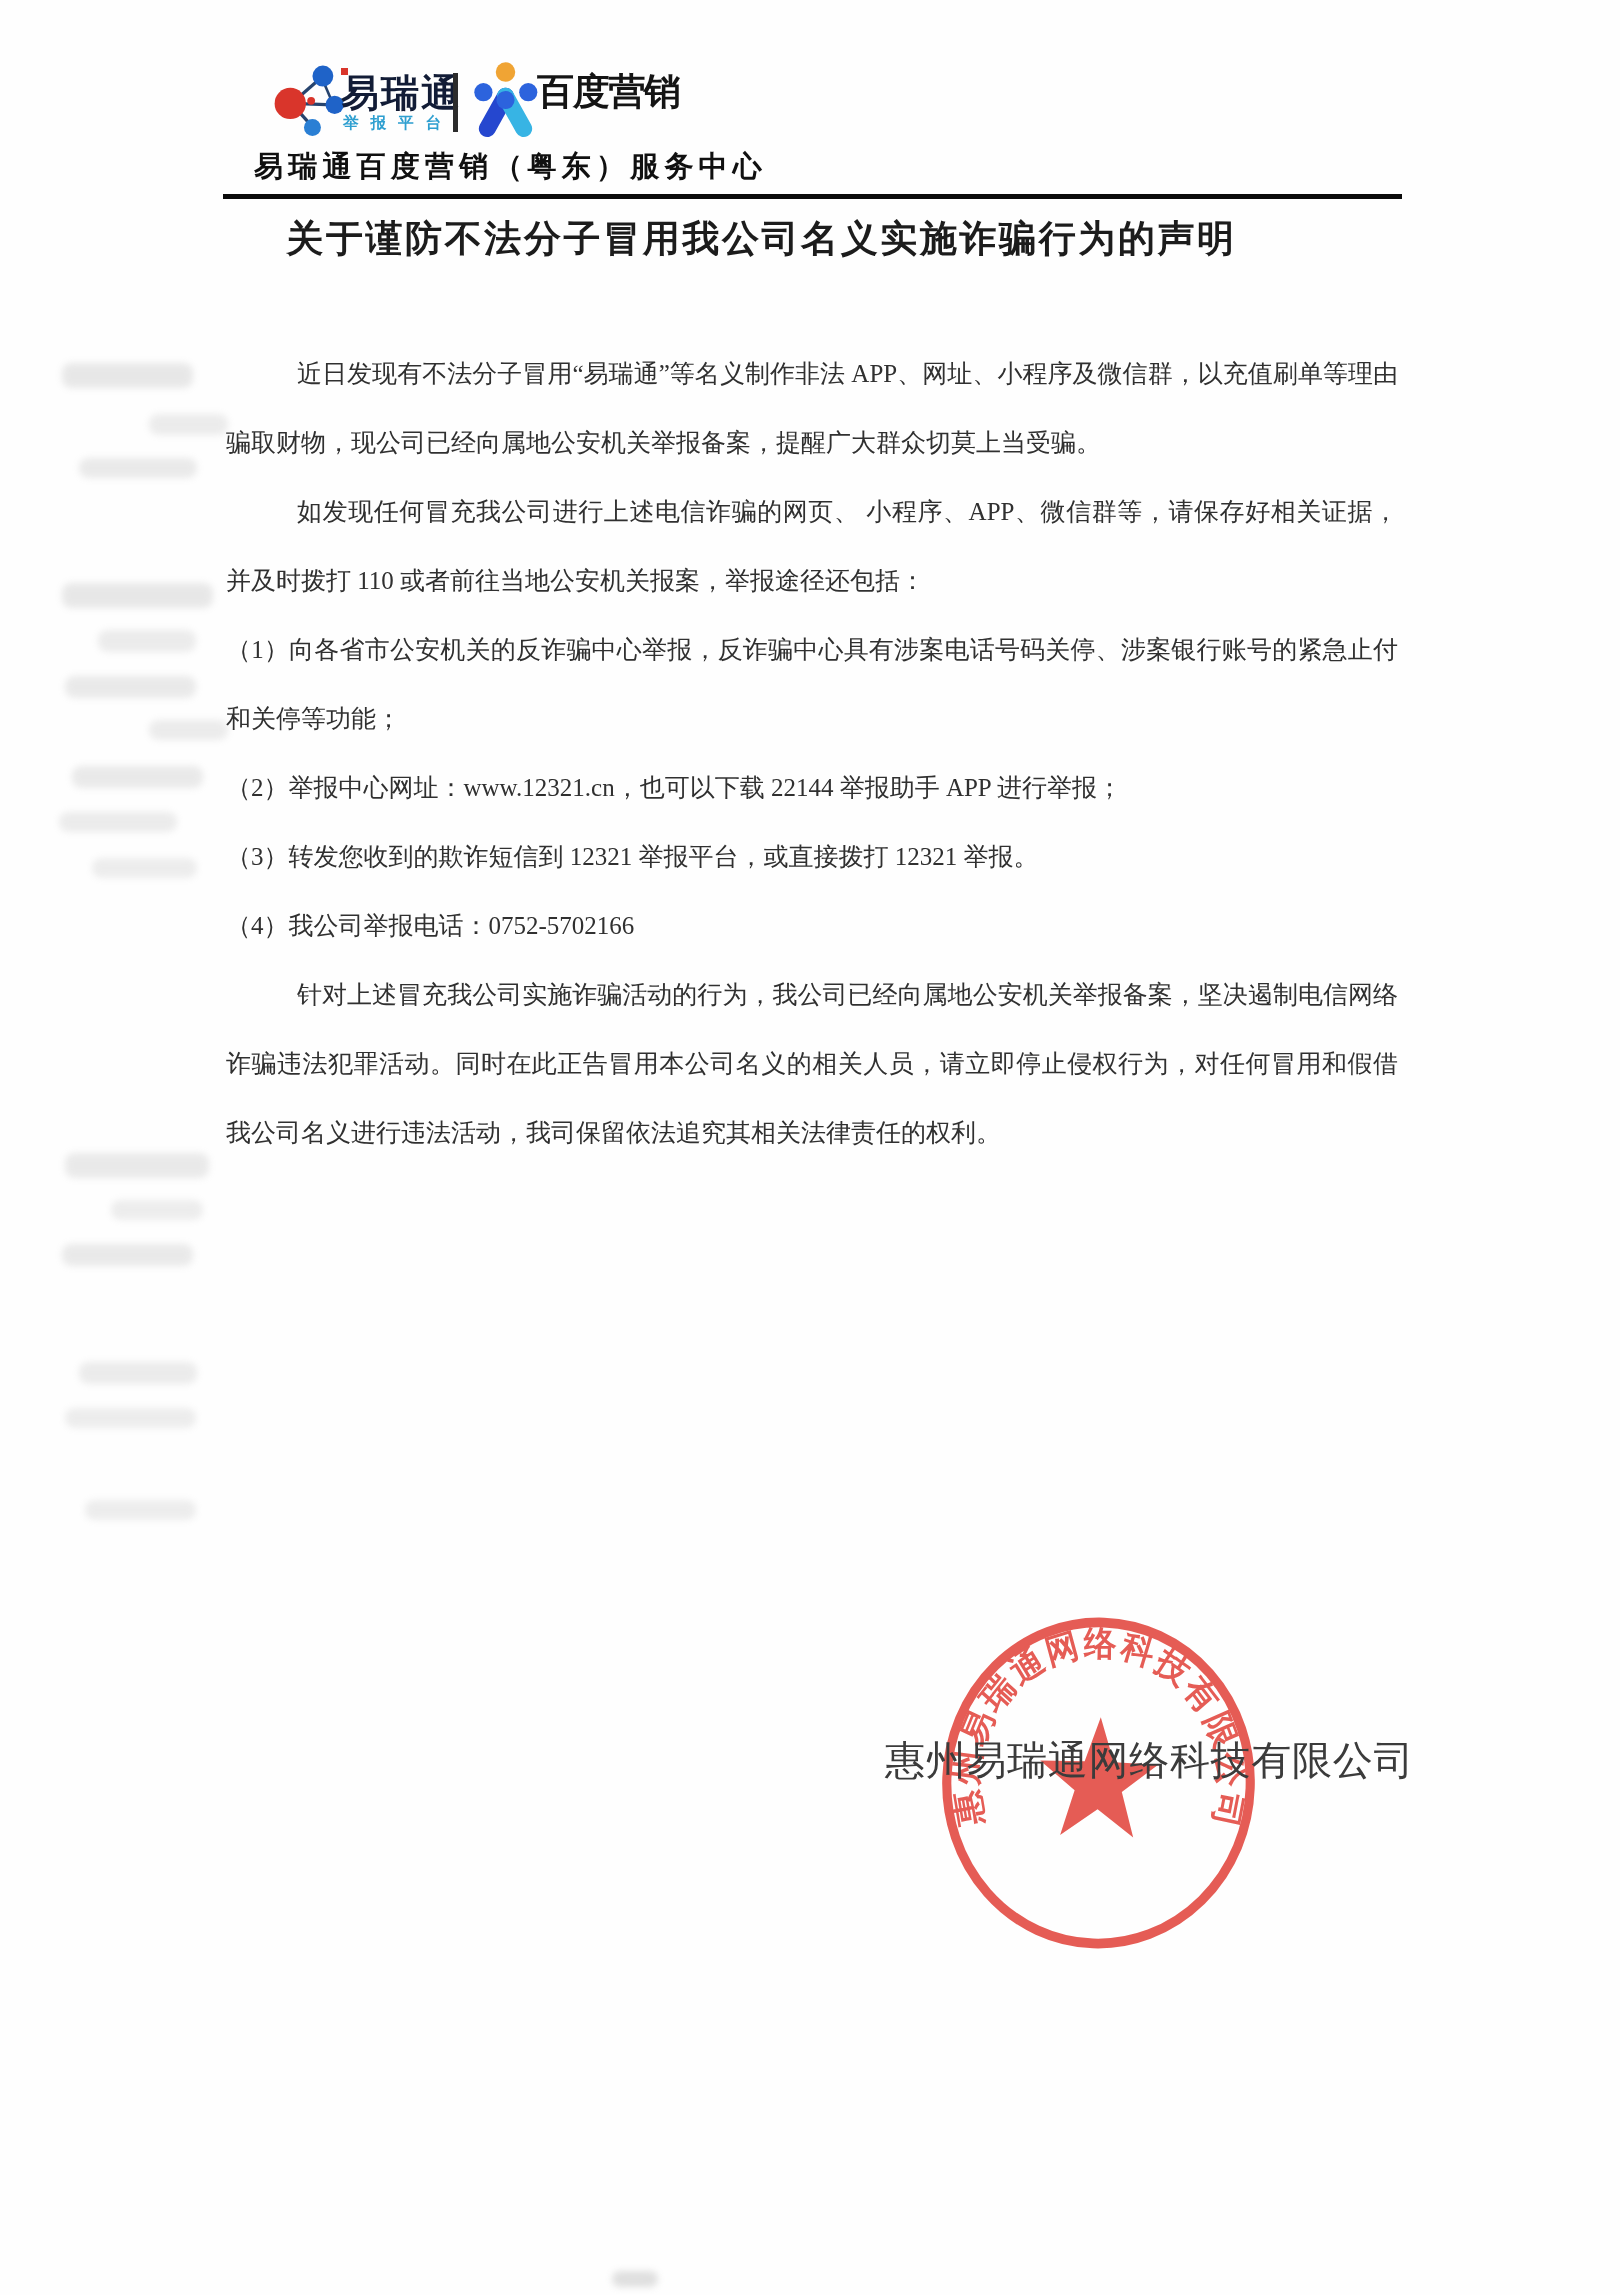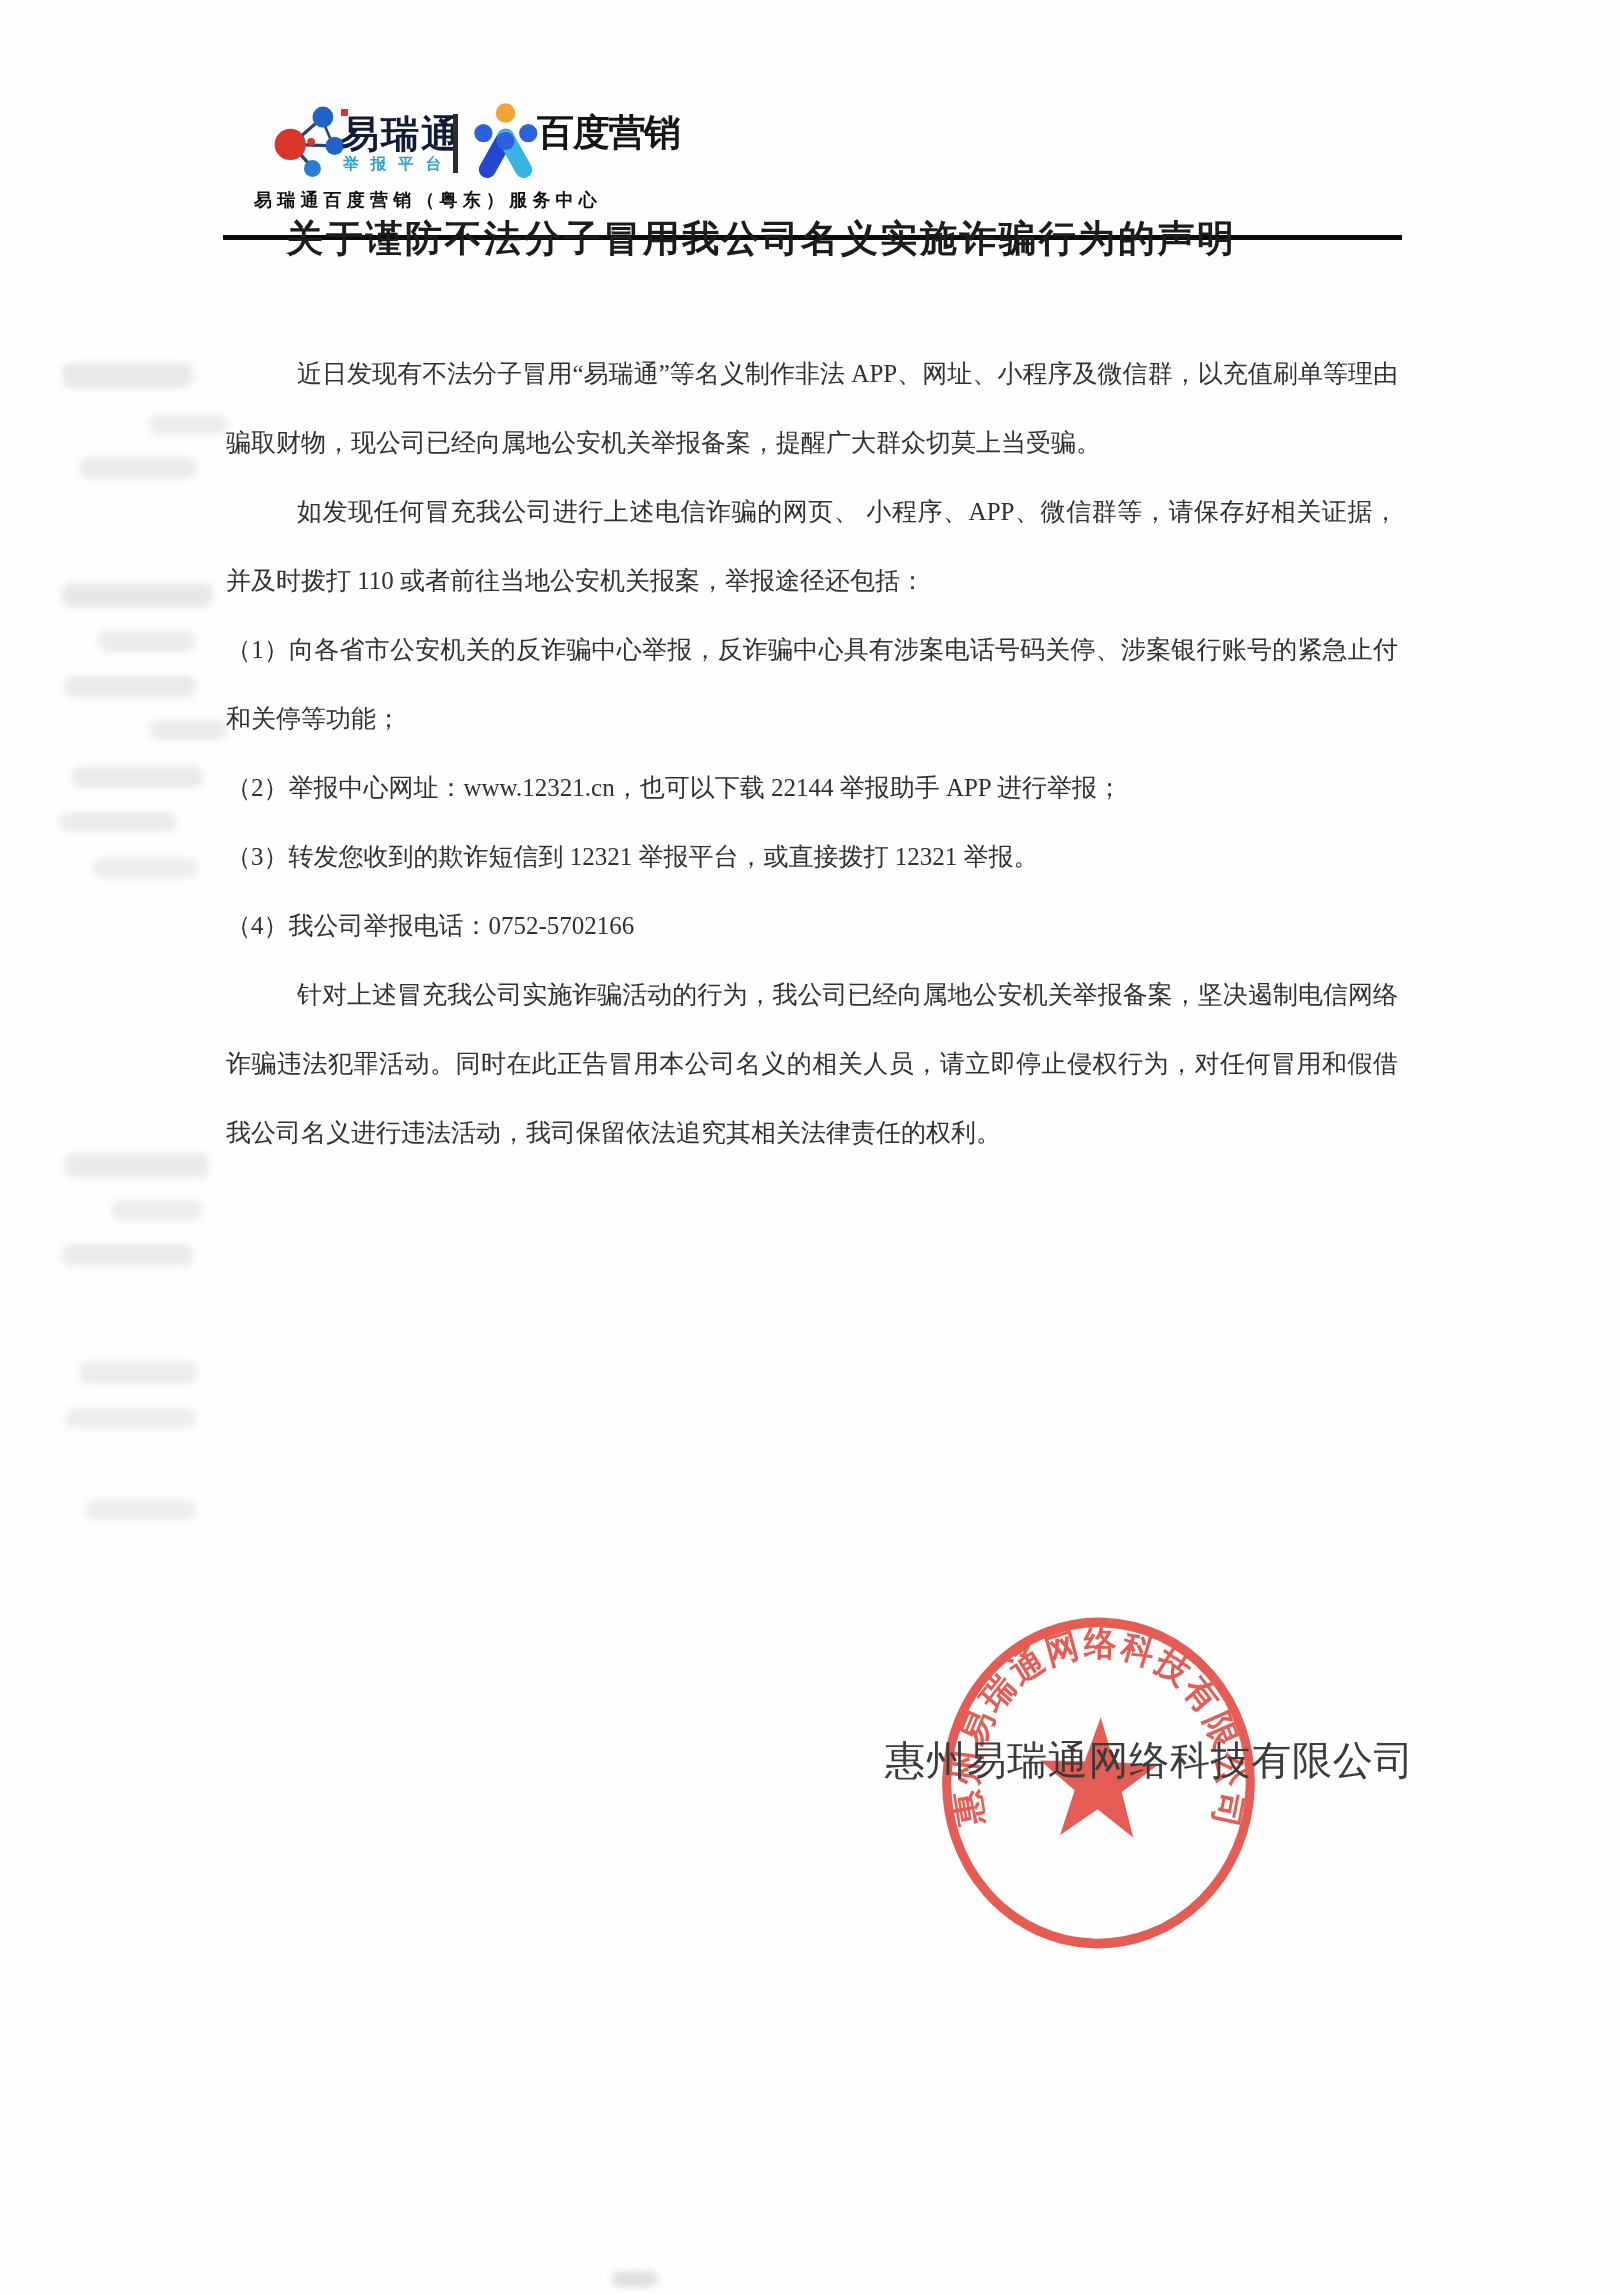--- a/index.html
+++ b/index.html
@@ -1,32 +1,32 @@
 <!DOCTYPE html>
 <html style="font-size:10.5px"><head>
 <meta charset="utf-8">
 <style>
   html,body{margin:0;padding:0;background:#ffffff;}
   .page{position:relative;width:1621px;height:2295px;background:#fefefe;overflow:hidden;
         font-family:"Liberation Serif","DejaVu Serif",serif;color:#2e2e2e;}
 
   
-  .header{position:absolute;left:0;top:0;width:1481px;height:203px;margin-top:41px;}
+  .header{position:absolute;left:0;top:0;width:1481px;height:203px;}
   .molecule{position:absolute;left:272px;top:63px;}
   .brand-name{position:absolute;left:341px;top:68px;font-family:"Liberation Sans","DejaVu Sans",sans-serif;
         font-weight:bold;font-size:38px;letter-spacing:2px;color:#121c36;}
   .brand-dot{position:absolute;left:341px;top:68px;width:7.2px;height:7.2px;background:#d9352b;}
   .brand-sub{position:absolute;left:343px;top:113px;font-family:"Liberation Sans","DejaVu Sans",sans-serif;
         font-weight:bold;font-size:15.7px;letter-spacing:11.8px;color:#2e9fd0;}
   .logo-divider{position:absolute;left:453px;top:73px;width:4.6px;height:59px;background:#2c2c2c;}
   .paw{position:absolute;left:473px;top:62px;}
   .partner-name{position:absolute;left:537px;top:67px;font-family:"Liberation Sans","DejaVu Sans",sans-serif;
         font-weight:bold;font-size:37px;letter-spacing:-1.3px;color:#141414;}
   .tagline{position:absolute;left:254px;top:147px;width:478px;font-family:"Liberation Sans","DejaVu Sans",sans-serif;
-        font-weight:bold;font-size:18px;letter-spacing:5.2px;color:#101010;white-space:nowrap;}
+        font-weight:bold;font-size:29px;letter-spacing:5.2px;color:#101010;white-space:nowrap;}
   .contact{position:absolute;left:808px;top:60px;font-family:"Liberation Sans","DejaVu Sans",sans-serif;
         font-weight:bold;font-size:24px;line-height:35px;color:#0d0d0d;}
   .contact .row{white-space:nowrap;}
   .header-rule{position:absolute;left:223px;top:194px;width:1179px;height:4.6px;background:#0b0b0b;}
 
   
   .doc-title{position:absolute;left:0;top:214px;width:1523px;text-align:center;
         font-family:"Liberation Sans","DejaVu Sans",sans-serif;font-weight:bold;
         font-size:37px;letter-spacing:2.6px;color:#1c1c1c;}
 

